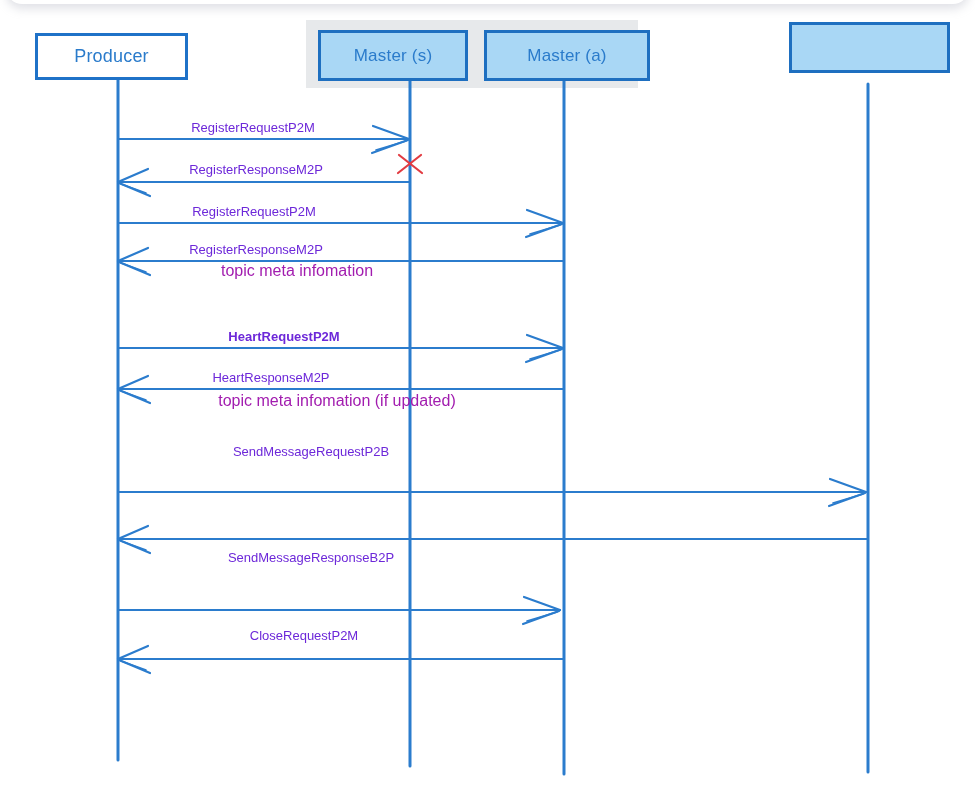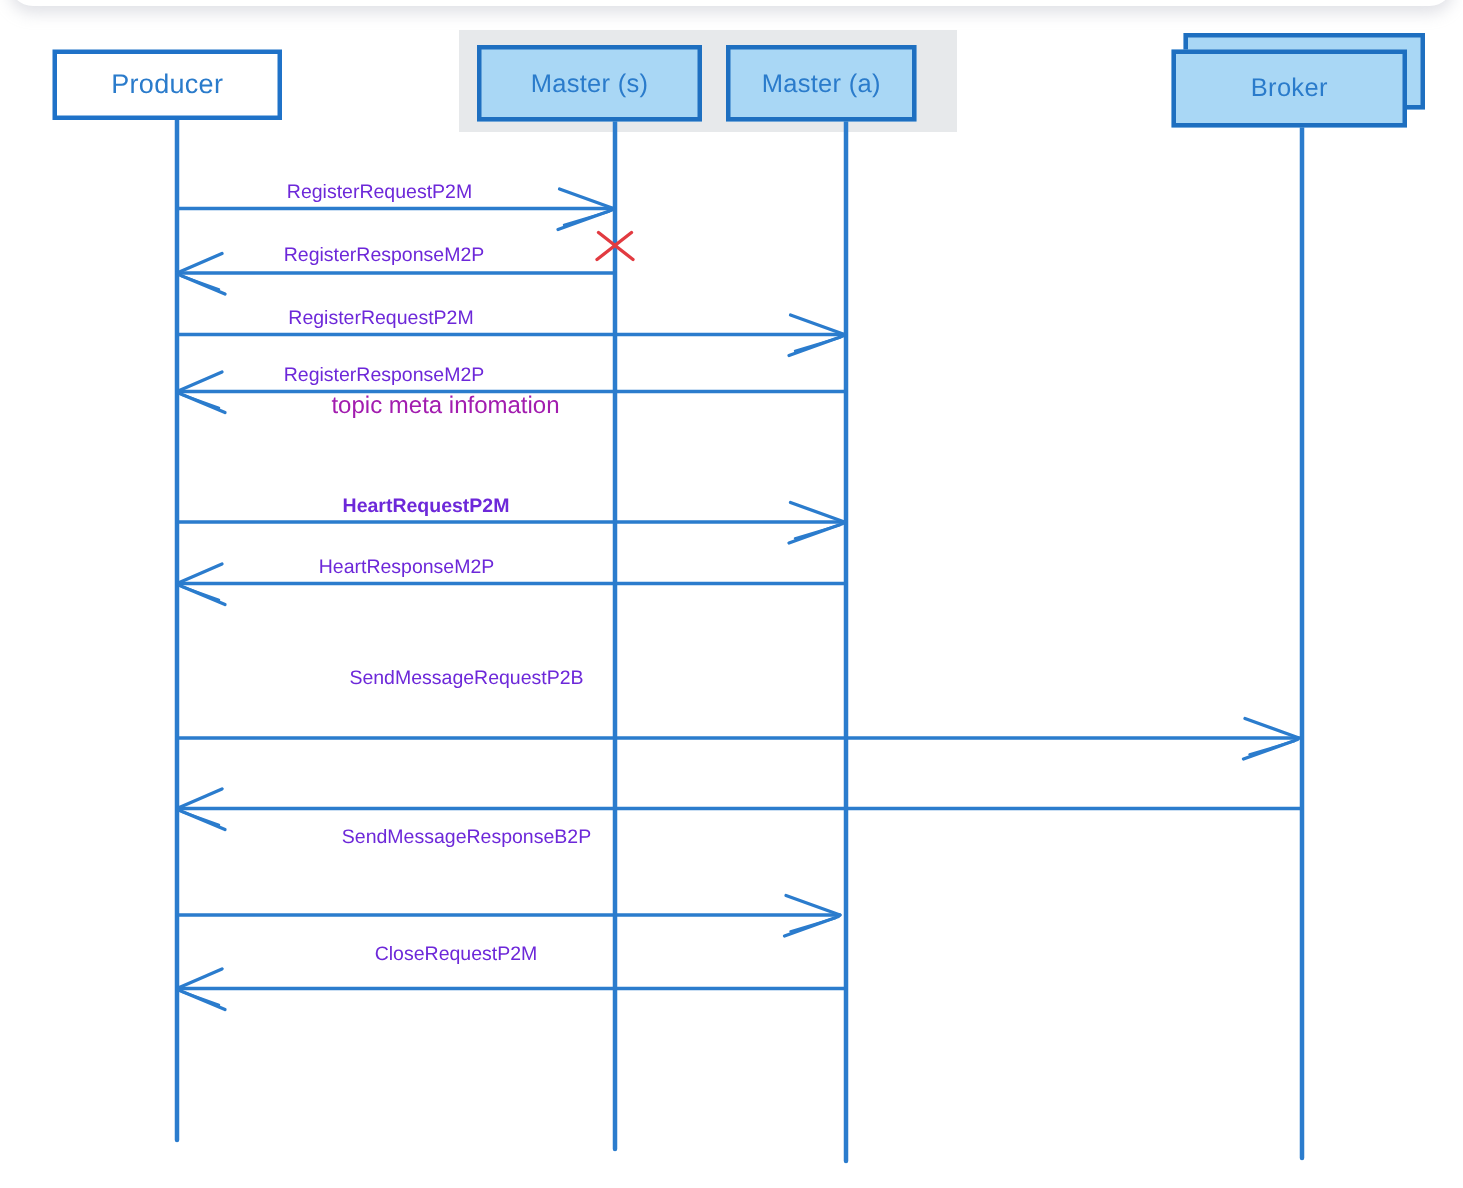--- a/index.html
+++ b/index.html
@@ -22,21 +22,21 @@
   .actor{
     position:absolute;display:flex;align-items:center;justify-content:center;
     border:3px solid #1e6fc0;color:#2a7bcb;background:#a9d7f5;
     box-sizing:border-box;font-size:17px;letter-spacing:.2px;
   }
   .actor.producer{
     left:35px;top:33px;width:153px;height:47px;background:#ffffff;
     border-color:#1f72c8;font-size:18px;
   }
   .actor.master-s{left:318px;top:30px;width:150px;height:51px;}
-  .actor.master-a{left:484px;top:30px;width:127px;height:51px;}
+  .actor.master-a{left:484px;top:30px;width:166px;height:51px;}
   .actor.broker-back{left:789px;top:22px;width:161px;height:51px;}
   .actor.broker-front{left:781px;top:33px;width:157px;height:52px;}
   .msg{
     position:absolute;transform:translateX(-50%);
     font-size:13px;color:#6d28d9;white-space:nowrap;text-align:center;
   }
   .note{
     position:absolute;transform:translateX(-50%);
     font-size:16px;color:#a21caf;white-space:nowrap;text-align:center;
   }
@@ -147,29 +147,27 @@
   <div class="actor producer">
     <span>Producer</span>
   </div>
   <div class="actor master-s">
     <span>Master (s)</span>
   </div>
   <div class="actor master-a">
     <span>Master (a)</span>
   </div>
   <div class="actor broker-back"></div>
-  <div class="actor broker-front">
-    <span>Broker</span>
-  </div>
 
   <div class="msg m1">RegisterRequestP2M</div>
   <div class="msg m2">RegisterResponseM2P</div>
   <div class="msg m3">RegisterRequestP2M</div>
   <div class="msg m4">RegisterResponseM2P</div>
   <div class="note n1">topic meta infomation</div>
   <div class="msg m5">HeartRequestP2M</div>
   <div class="msg m6">HeartResponseM2P</div>
+  <div class="note n2">topic meta infomation (if updated)</div>
   <div class="msg m7">SendMessageRequestP2B</div>
   <div class="msg m8">SendMessageResponseB2P</div>
   <div class="msg m9">CloseRequestP2M</div>
   <div class="msg m10"></div>
 
 </div>
 
 </body></html>

